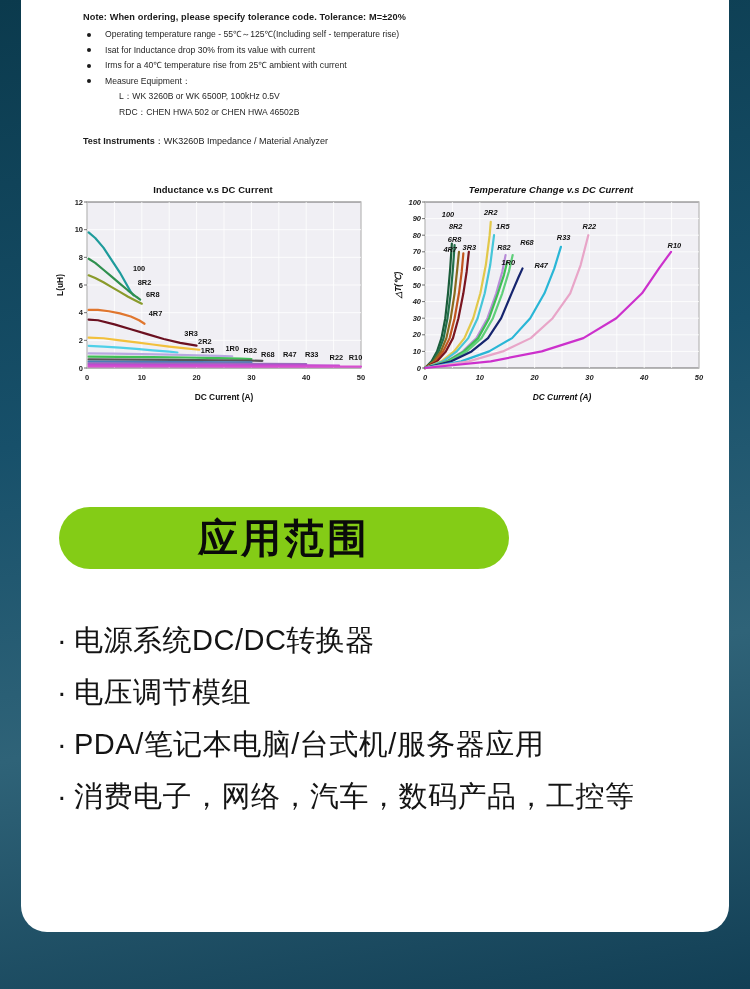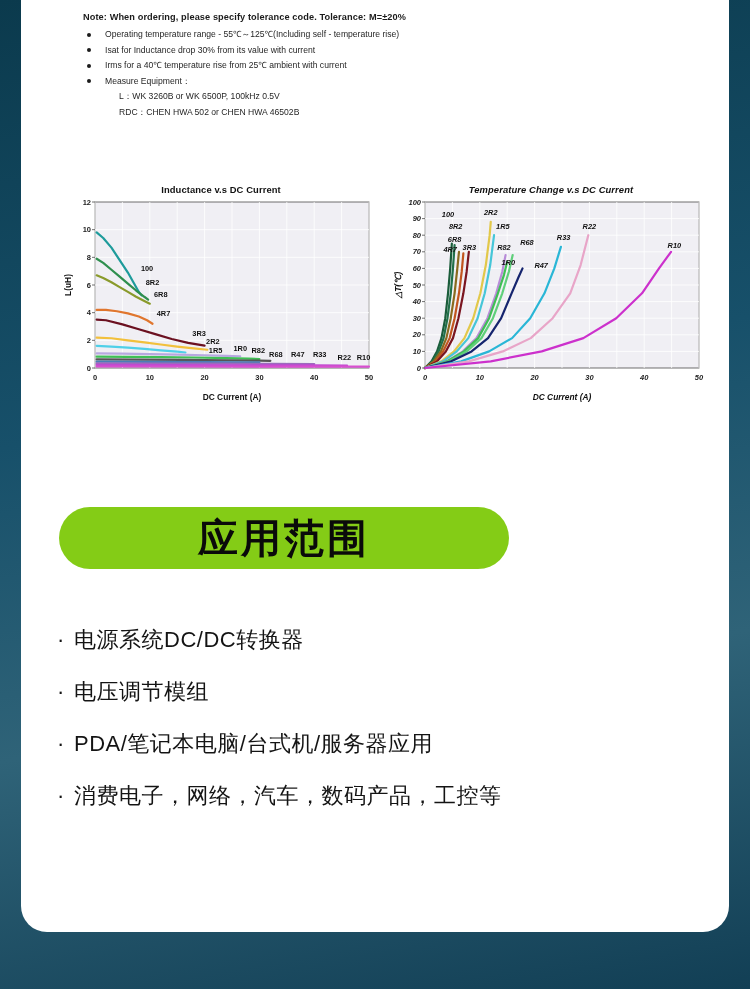--- a/index.html
+++ b/index.html
@@ -91,21 +91,21 @@
     left: 0;
     top: 176px;
     width: 708px;
     height: 232px;
   }
   .chart-box {
     position: absolute;
     top: 0;
     height: 232px;
   }
-  #chart-inductance { left: 40px; width: 320px; }
+  #chart-inductance { left: 32px; width: 320px; }
   #chart-temperature { left: 370px; width: 320px; font-style: italic; }
   .chart-title {
     position: absolute;
     top: 8px;
     left: 0;
     width: 100%;
     text-align: center;
     font-size: 9.4px;
     font-weight: bold;
     color: #111;
@@ -138,21 +138,21 @@
   }
 
   
   .apps {
     position: absolute;
     left: 36px;
     top: 614px;
     width: 660px;
   }
   .app-item {
-    font-size: 22px;
+    font-size: 29px;
     line-height: 52px;
     color: #141414;
     white-space: nowrap;
     letter-spacing: .5px;
   }
   .app-item .marker {
     display: inline-block;
     width: 17px;
     color: #141414;
   }
@@ -178,20 +178,23 @@
           <span class="dot"></span>
           <span>Irms for a 40℃  temperature rise from 25℃  ambient with current</span>
         </li>
         <li>
           <span class="dot"></span>
           <span>Measure Equipment：</span>
         </li>
       </ul>
       <div class="sub-line">L：WK 3260B or WK 6500P, 100kHz 0.5V</div>
       <div class="sub-line">RDC：CHEN HWA 502 or CHEN HWA 46502B</div>
+      <div class="instruments">
+        <b>Test Instruments</b><span>：WK3260B Impedance / Material Analyzer</span>
+      </div>
     </div>
 
     <div class="charts">
       <div class="chart-box" id="chart-inductance">
         <div class="chart-title">Inductance v.s DC Current</div>
         <svg class="chart-svg" id="svg-inductance" width="320" height="210">
             <rect x="34" y="8" width="274" height="166" fill="#f0eff4" stroke="#4d4d4d" stroke-width="0.8"></rect>
             <line x1="34" y1="8" x2="34" y2="174" stroke="#ffffff" stroke-width="0.8"></line>
             <line x1="61.400000000000006" y1="8" x2="61.400000000000006" y2="174" stroke="#ffffff" stroke-width="0.8"></line>
             <line x1="88.80000000000001" y1="8" x2="88.80000000000001" y2="174" stroke="#ffffff" stroke-width="0.8"></line>

